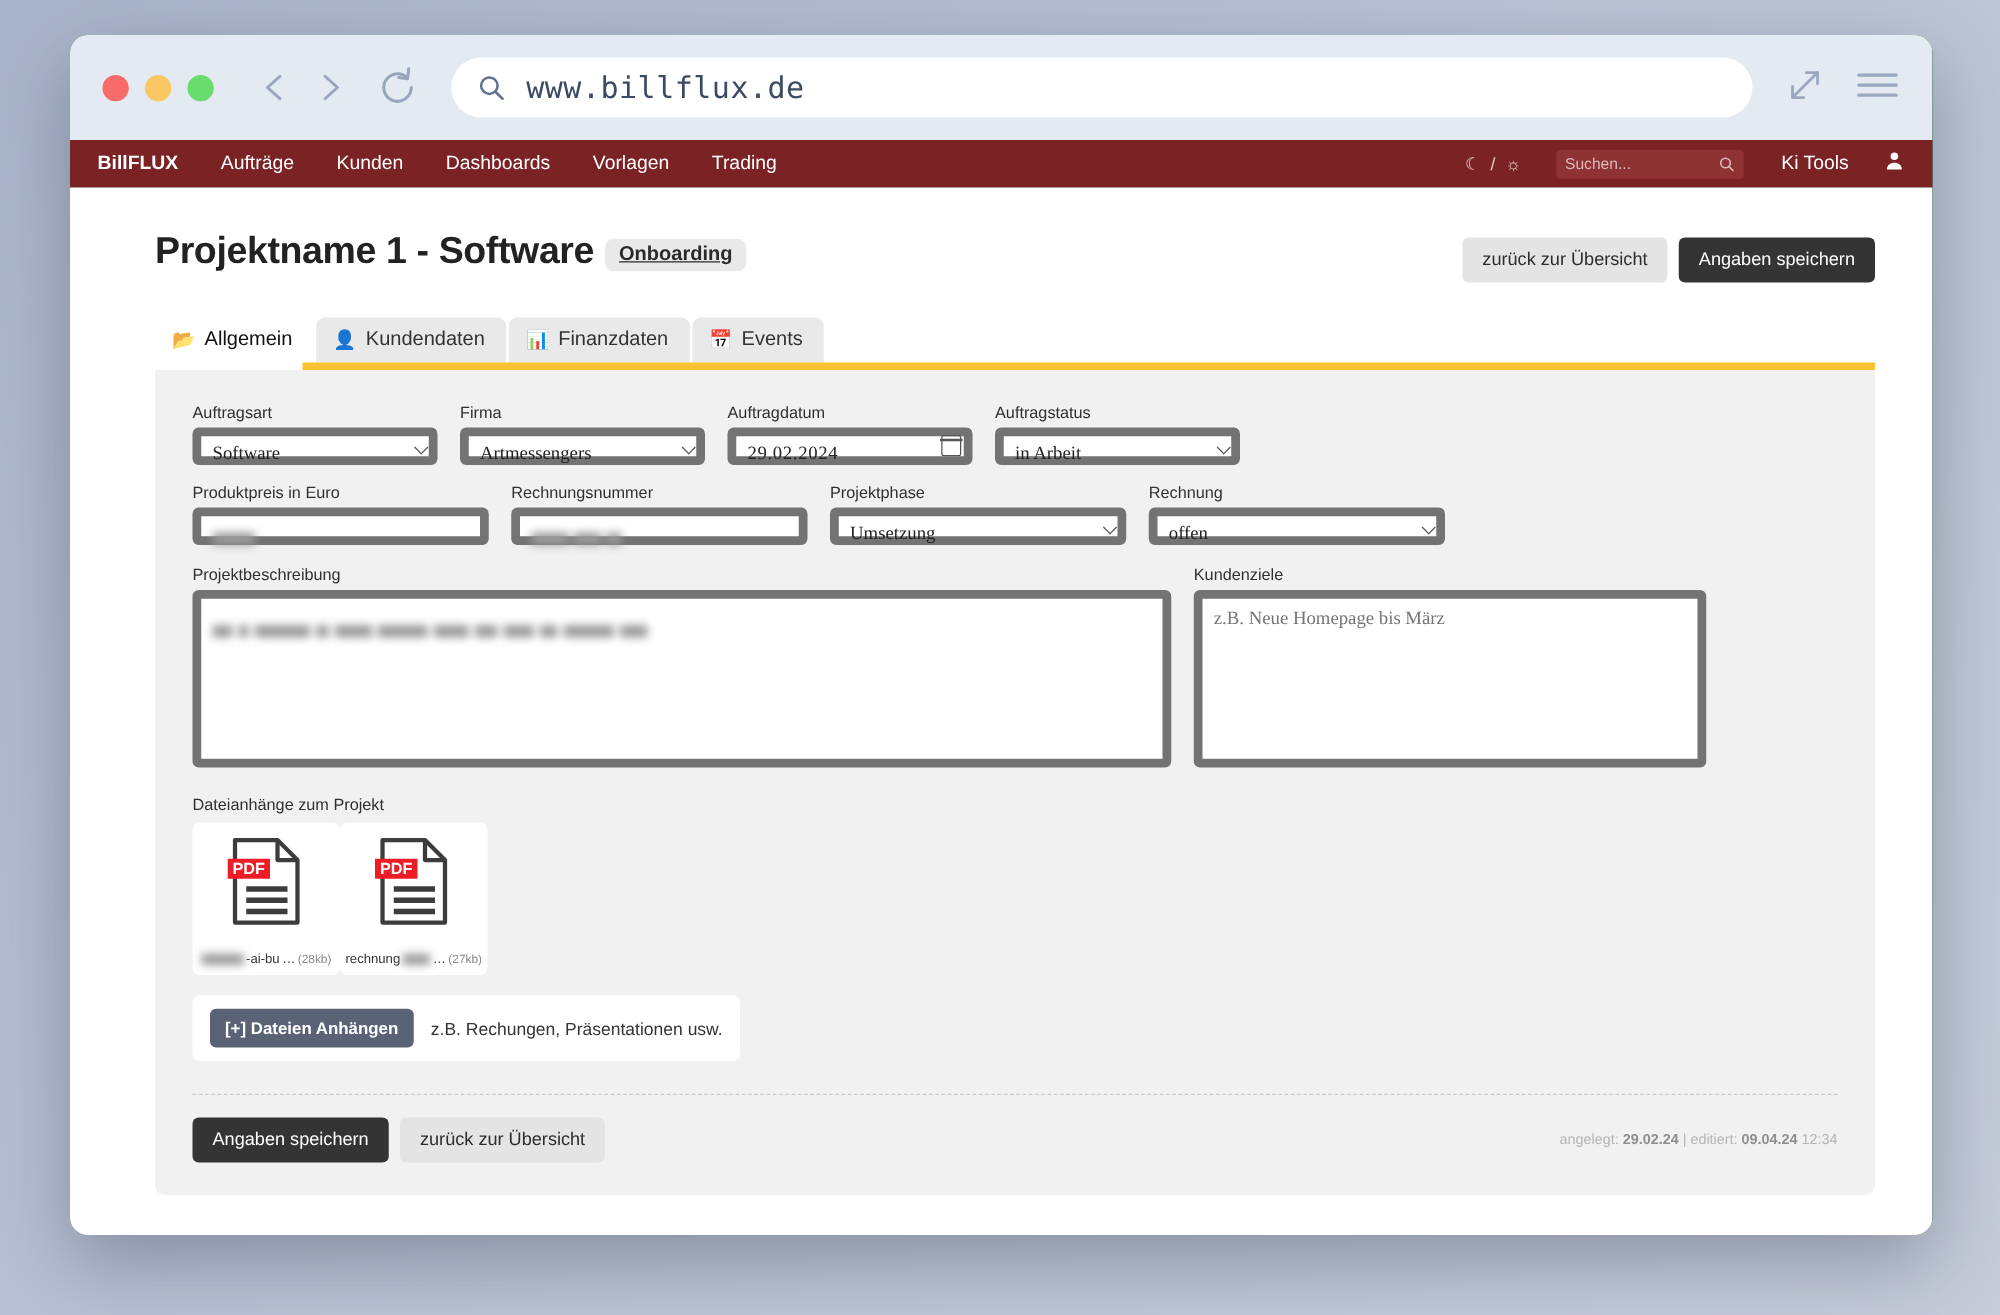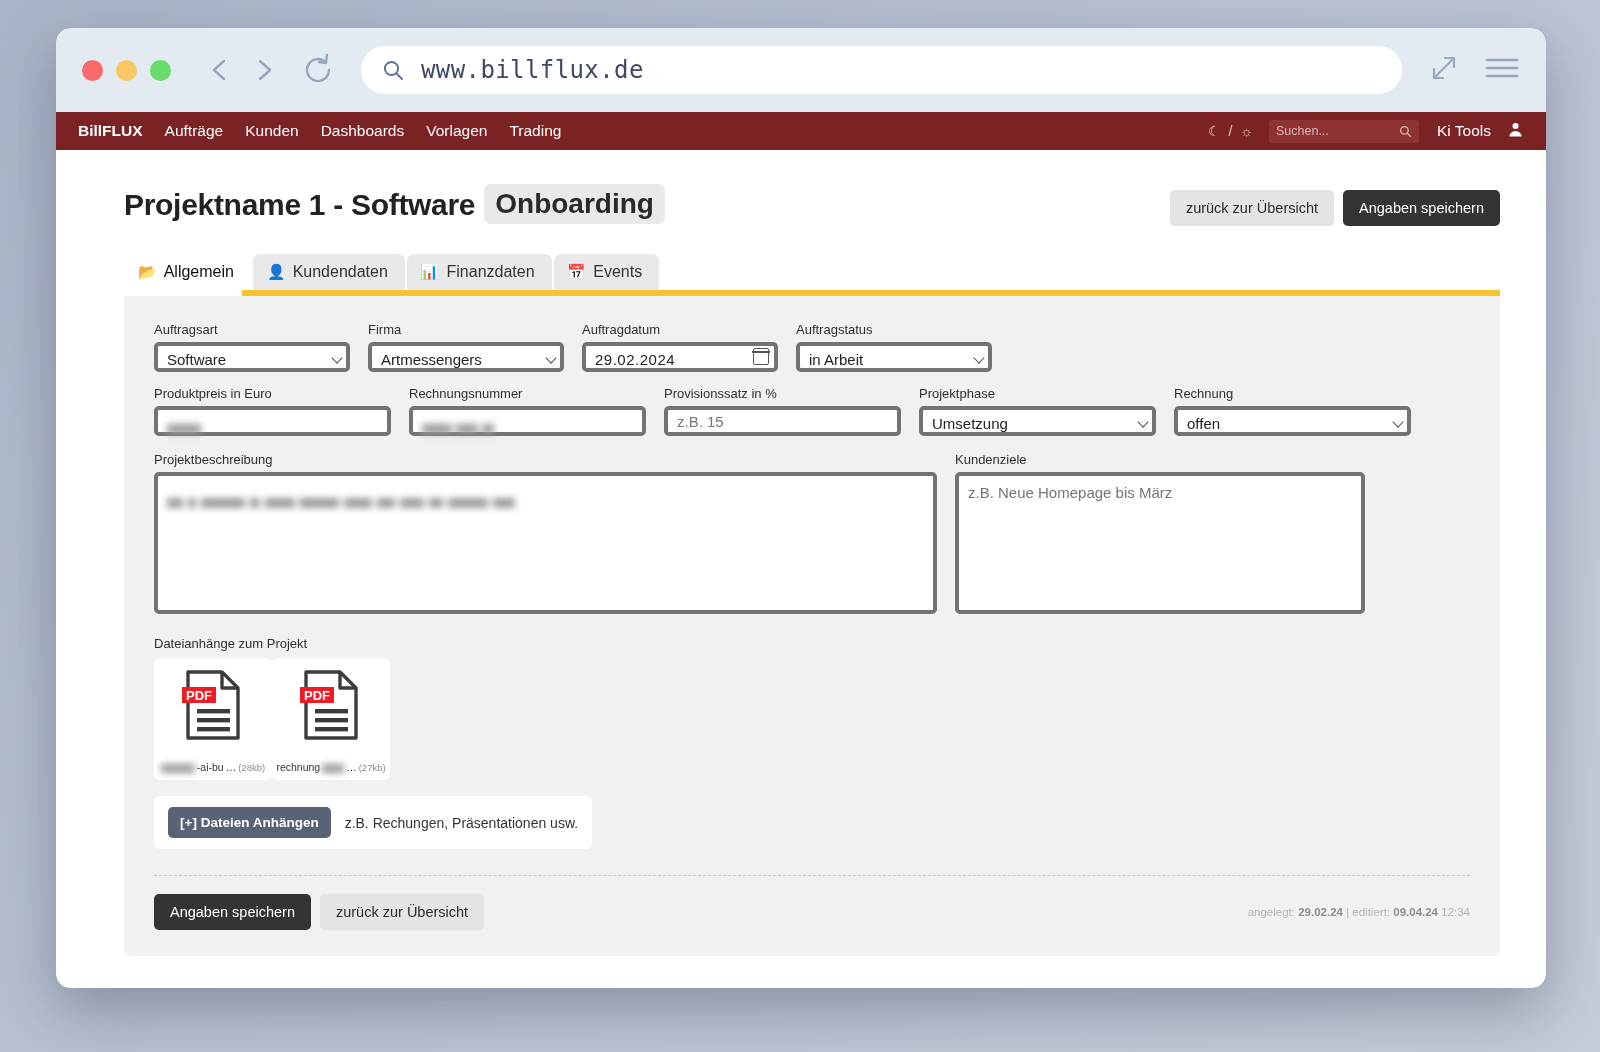--- a/index.html
+++ b/index.html
@@ -35,41 +35,41 @@
     flex:1; height:48px; background:#fff; border-radius:24px;
     display:flex; align-items:center; padding:0 20px; gap:16px; margin:0 8px;
   }
   .urlbar .u-text {
     font-family:"DejaVu Sans Mono", monospace; font-size:24px; color:#3c4a63; letter-spacing:.4px;
   }
   .chrome-right { display:flex; align-items:center; gap:24px; color:#9aa8bf; }
   
   .appnav {
     height:38px; background:#7b2224; display:flex; align-items:center;
-    padding:0 22px; color:#fff; font-size:15.5px; gap:0;
+    padding:0 22px; color:#fff; font-size:15.5px; gap:12px;
   }
   .appnav .brand { font-weight:bold; margin-right:22px; }
   .appnav a { color:#fff; text-decoration:none; margin-right:22px; }
   .appnav .spacer { flex:1; }
   .theme-toggle { font-size:14px; color:#e3c9c9; margin-right:14px; letter-spacing:2px;}
   .nav-search {
     width:150px; height:23px; background:#8e3234; border-radius:3px;
     display:flex; align-items:center; padding:0 7px; font-size:12.5px; color:#dcb9b9;
   }
   .nav-search .ns-txt { flex:1; }
   .kitools { margin:0 16px 0 18px; font-size:15.5px; }
   
   .page { background:#fff; height:838px; padding:0; position:relative; }
   .page-head {
     display:flex; align-items:flex-start; padding:34px 46px 0 68px;
   }
   .ptitle { font-size:30px; font-weight:bold; color:#222; letter-spacing:-.3px; }
   .badge {
-    display:inline-block; background:#e9e9e9; color:#2a2a2a; font-size:28px; font-weight:bold;
-    border-radius:7px; padding:4px 11px; margin-left:9px; vertical-align:2px;
+    display:inline-block; background:#e9e9e9; color:#2a2a2a; font-size:16px; font-weight:bold;
+    border-radius:7px; padding:4px 11px; margin-left:9px; vertical-align:2px;text-decoration:underline;
   }
   .head-actions { margin-left:auto; display:flex; gap:9px; padding-top:6px; }
   .btn { border:none; border-radius:5px; font-size:14.5px; cursor:pointer;
          font-family:"Liberation Sans", sans-serif; padding:10px 16px; }
   .btn-light { background:#e4e4e4; color:#2d2d2d; }
   .btn-dark  { background:#343434; color:#fff; }
   
   .tabrow { display:flex; padding:0 0 0 68px; margin-top:28px; align-items:flex-end; }
   .tab {
     background:#e9e9e9; border-radius:7px 7px 0 0; padding:9px 17px 9px 14px;
@@ -82,22 +82,22 @@
   .accent-row { display:flex; padding-left:68px; }
   
   .card {
     margin:0 46px 0 68px; background:#f1f1f1; border-radius:0 0 8px 8px;
     padding:26px 30px 26px 30px; min-height:600px;
   }
   .grid { display:flex; gap:18px; }
   .fld { display:flex; flex-direction:column; }
   label.fl { font-size:13px; color:#2f2f2f; margin-bottom:5px; }
   .inp, .sel, .ta {
-    background:#fff; border:4px solid #737373; border-radius:5px;
-    font-size:15px; color:#222; font-family:Liberation Sans, sans-serif;
+    background:#fff; border:7px solid #737373; border-radius:5px;
+    font-size:15px; color:#222; font-family:Liberation Serif, serif;
     height:30px; padding:0 9px; width:100%;
   }
   .sel { appearance:none; padding-right:24px; background-image:none; position:relative; }
   .selwrap { position:relative; }
   .selwrap::after {
     content:""; position:absolute; right:9px; top:12px; width:7px; height:7px;
     border-right:1.6px solid #555; border-bottom:1.6px solid #555;
     transform:rotate(45deg); pointer-events:none;
   }
   .datewrap { position:relative; }
@@ -311,24 +311,20 @@
         </div>
         <div class="fld" style="flex:0 0 237px">
           <label class="fl">Rechnungsnummer</label>
           <div class="inp">
             <span class="blur" style="margin-top:9px">
               <span class="blk" style="width:30px"></span><span class="blk" style="width:22px;margin-left:4px"></span><span class="blk" style="width:12px;margin-left:4px"></span>
             </span>
           </div>
         </div>
         <div class="fld" style="flex:0 0 237px">
-          <label class="fl">Provisionssatz in %</label>
-          <input class="inp" placeholder="z.B. 15" style="">
-        </div>
-        <div class="fld" style="flex:0 0 237px">
           <label class="fl">Projektphase</label>
           <div class="selwrap">
             <div class="sel" style="line-height:28px">Umsetzung</div>
           </div>
         </div>
         <div class="fld" style="flex:0 0 237px">
           <label class="fl">Rechnung</label>
           <div class="selwrap">
             <div class="sel" style="line-height:28px">offen</div>
           </div>

